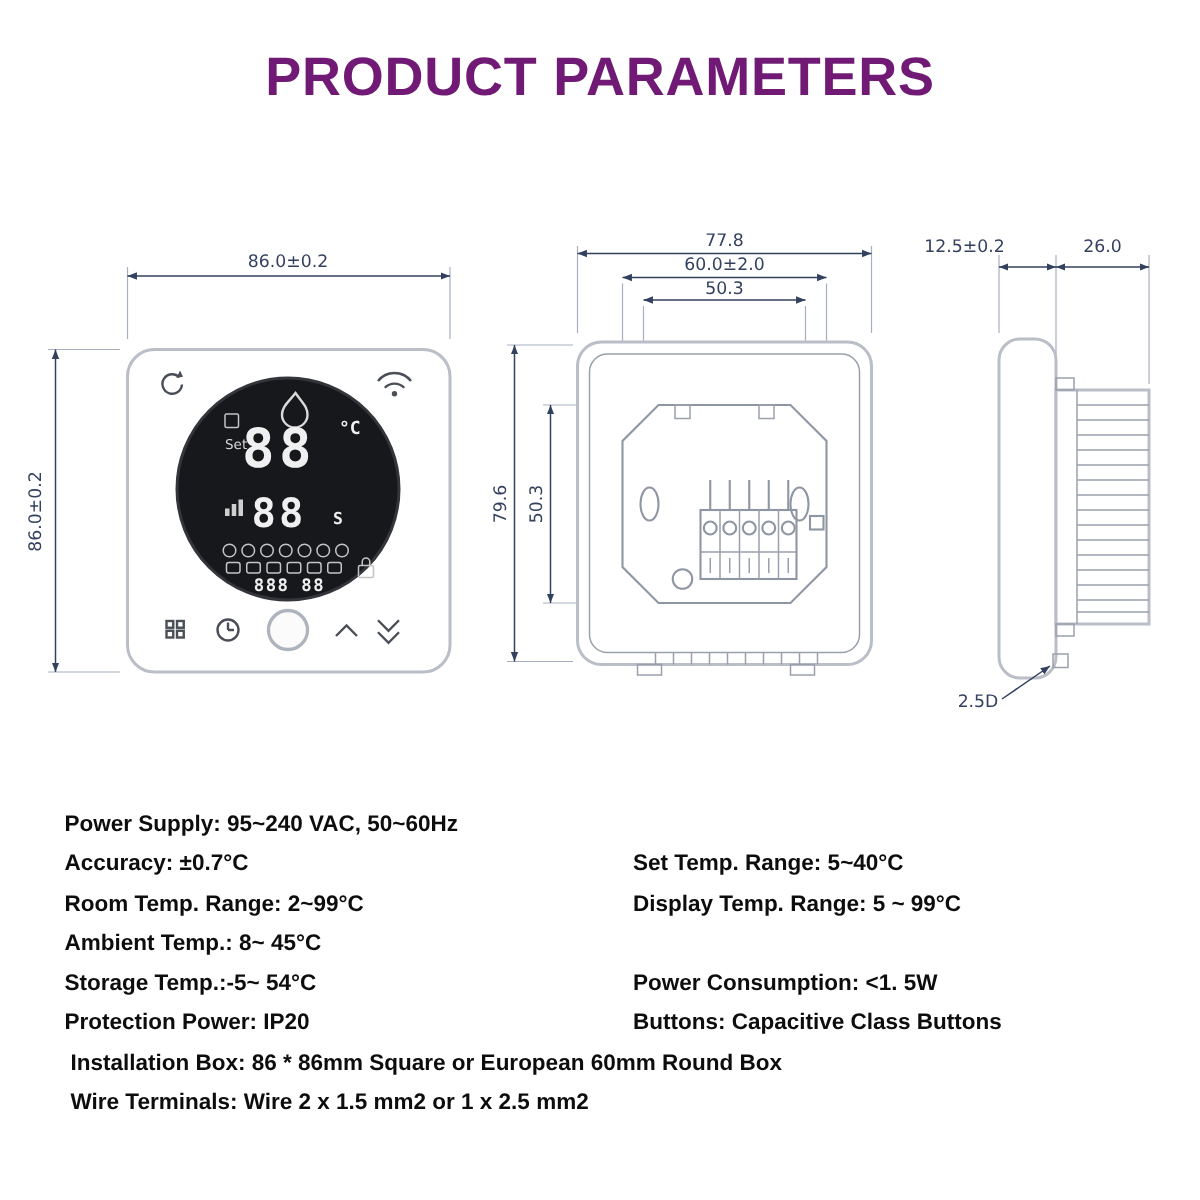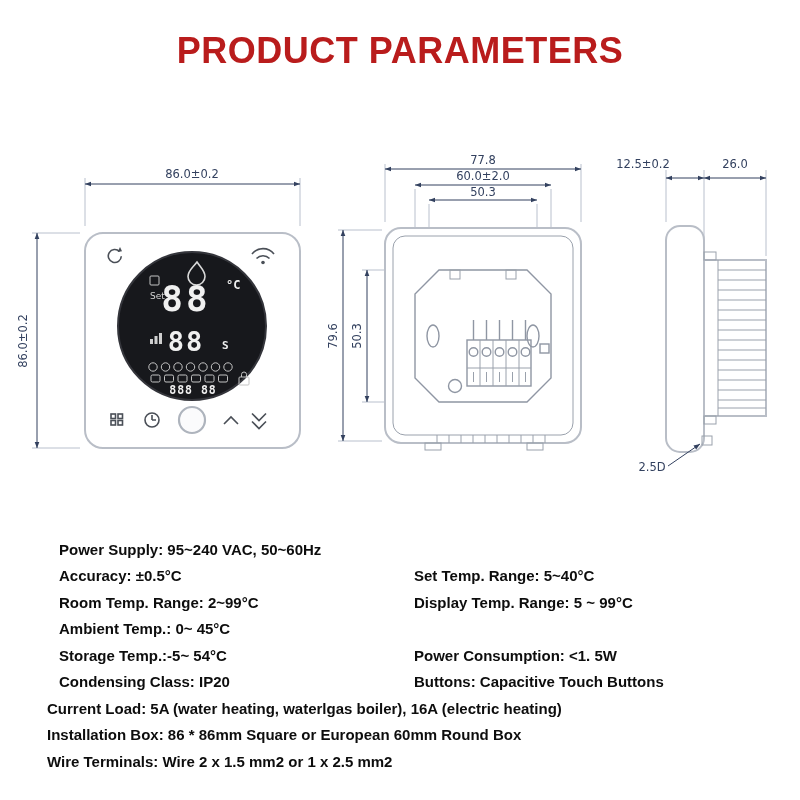--- a/index.html
+++ b/index.html
@@ -1,33 +1,33 @@
 <!DOCTYPE html>
 <html><head>
 <meta charset="utf-8">
 <style>
   html,body{margin:0;padding:0;background:#ffffff;width:800px;height:800px;overflow:hidden;
             font-family:"Liberation Sans", sans-serif;}
   .page{position:relative;width:800px;height:800px;background:#fff;}
-  .title{margin-top:30px;text-align:center;font-size:36px;font-weight:800;color:#b91c1c;letter-spacing:.5px;}
+  .title{margin-top:30px;text-align:center;font-size:36px;font-weight:800;color:#701a75;letter-spacing:.5px;}
   .diagram-wrap{position:absolute;top:118px;left:0;width:800px;height:372px;}
   svg text{font-family:"DejaVu Sans", sans-serif;}
   .dtext{font-size:11.5px;fill:#33415f;}
   .oline{fill:#ffffff;stroke:#b9bec7;stroke-width:2;}
   .thin{fill:none;stroke:#9aa1ac;stroke-width:1;}
   .thin2{fill:none;stroke:#8f96a3;stroke-width:1.4;}
   .dim{stroke:#33415f;stroke-width:1;fill:none;}
   .ext{stroke:#a7b0c0;stroke-width:.8;fill:none;}
   .disp{fill:#17181c;stroke:#34353b;stroke-width:2;}
   .seg{font-family:"DejaVu Sans Mono", monospace;fill:#f0f0f0;font-weight:bold;}
   .lcdtxt{fill:#d6d6d6;}
   .lcd{stroke:#c4c4c4;fill:none;stroke-width:1;}
   .touch{stroke:#4a4f57;stroke-width:1.6;fill:none;}
   .specs{position:absolute;top:506px;left:0;right:0;}
-  .spec-pair{display:grid;grid-template-columns:355px 1fr;padding-left:59px;height:26.5px;align-items:center;}
+  .spec-pair{display:grid;grid-template-columns:355px 1fr;padding-left:43px;height:26.5px;align-items:center;gap:24px;}
   .spec{font-size:15px;font-weight:700;color:#0d0d0d;white-space:nowrap;}
   .spec.full{padding-left:47px;height:26.5px;display:flex;align-items:center;}
 </style>
 </head>
 <body>
 
 <div class="page">
 
   <div class="title">PRODUCT PARAMETERS</div>
 
@@ -195,36 +195,35 @@
         <text class="dtext" x="652" y="323" text-anchor="middle">2.5D</text>
       </g>
     </svg>
   </div>
 
   <div class="specs">
     <div class="spec-pair">
       <div class="spec">Power Supply: 95~240 VAC, 50~60Hz</div>
     </div>
     <div class="spec-pair">
-      <div class="spec">Accuracy: ±0.5°C</div>
+      <div class="spec">Accuracy: ±0.7°C</div>
       <div class="spec">Set Temp. Range: 5~40°C</div>
     </div>
     <div class="spec-pair">
       <div class="spec">Room Temp. Range: 2~99°C</div>
       <div class="spec">Display Temp. Range: 5 ~ 99°C</div>
     </div>
     <div class="spec-pair">
-      <div class="spec">Ambient Temp.: 0~ 45°C</div>
+      <div class="spec">Ambient Temp.: 8~ 45°C</div>
     </div>
     <div class="spec-pair">
       <div class="spec">Storage Temp.:-5~ 54°C</div>
       <div class="spec">Power Consumption: &lt;1. 5W</div>
     </div>
     <div class="spec-pair">
-      <div class="spec">Condensing Class: IP20</div>
-      <div class="spec">Buttons: Capacitive Touch Buttons</div>
-    </div>
-    <div class="spec full">Current Load: 5A (water heating, waterlgas boiler),  16A (electric heating)</div>
+      <div class="spec">Protection Power: IP20</div>
+      <div class="spec">Buttons: Capacitive Class Buttons</div>
+    </div>
     <div class="spec full">Installation Box: 86 * 86mm Square or European 60mm Round Box</div>
     <div class="spec full">Wire Terminals: Wire 2 x 1.5 mm2 or 1 x 2.5 mm2</div>
   </div>
 
 </div>
 
 </body></html>

